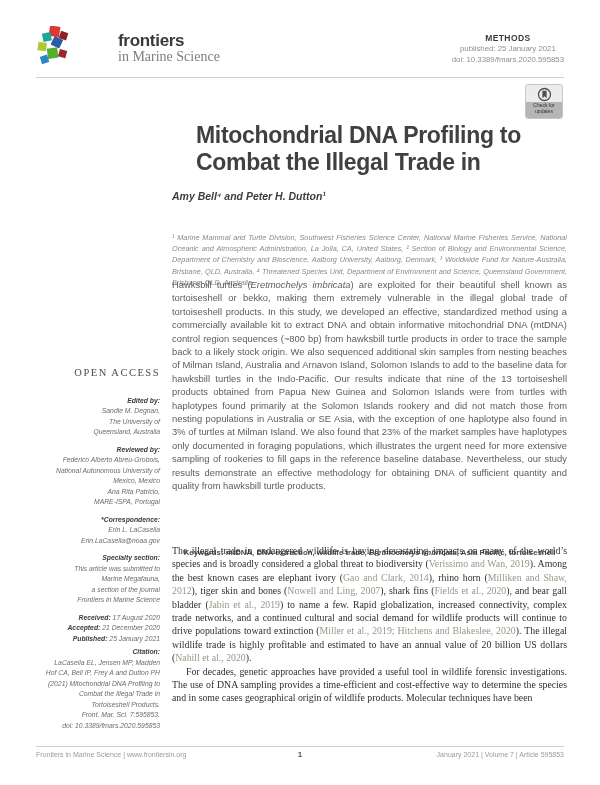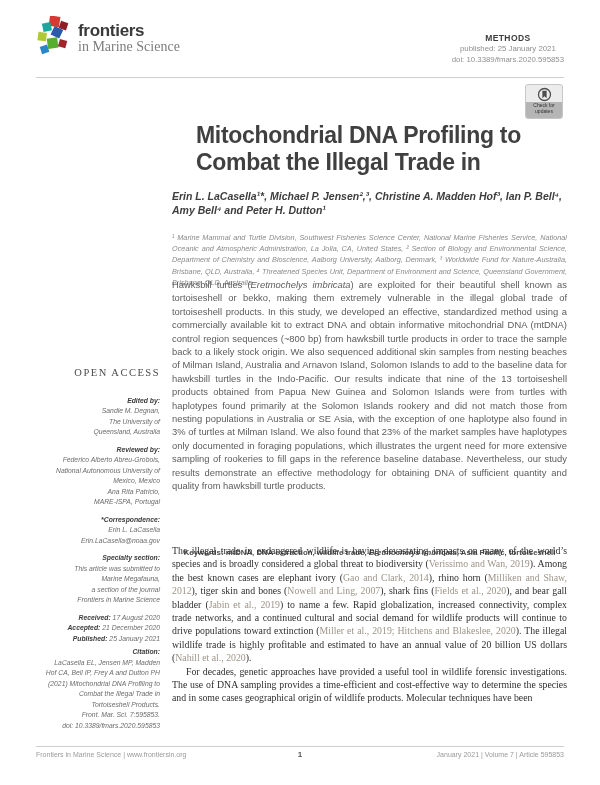--- a/index.html
+++ b/index.html
@@ -3,21 +3,21 @@
 <meta charset="utf-8">
 <style>
   html,body { margin:0; padding:0; background:#888; }
   .page {
     position:relative; width:600px; height:785px; margin:0 auto;
     background:#ffffff; overflow:hidden;
     font-family:"Liberation Sans","DejaVu Sans",sans-serif;
   }
 
   
-  .logo { position:absolute; left:36px; top:16px; display:flex; align-items:flex-start; }
+  .logo { position:absolute; left:36px; top:26px; display:flex; align-items:flex-start;gap:40px; }
   .logo-mark { width:38px; height:42px; }
   .wordmark { margin-left:4px; margin-top:6px; }
   .wm-brand { font-size:17px; font-weight:bold; color:#3a3a3a; letter-spacing:-0.3px; line-height:17px; }
   .wm-journal { font-family:Liberation Serif, serif; font-size:14px; color:#7d7d7d; line-height:16px; }
   .header-meta { position:absolute; right:36px; top:33px; text-align:center; }
   .article-type { font-size:8.5px; font-weight:bold; color:#3d3d3d; letter-spacing:0.4px; line-height:11px; }
   .pub-line { font-size:7.8px; color:#8f8f8f; line-height:10.5px; }
   .header-rule { position:absolute; left:36px; right:36px; top:77px; border-top:1px solid #cfcfcf; }
   .check-badge {
     position:absolute; right:37px; top:84px; width:36px; height:33px;
@@ -183,21 +183,20 @@
     </div>
   </aside>
 
   <main class="main-col">
     <h1 class="title">
       <div>Mitochondrial DNA Profiling to</div>
       <div>Combat the Illegal Trade in</div>
     </h1>
 
     <div class="authors">
-      <div>Erin L. LaCasella¹*, Michael P. Jensen²,³, Christine A. Madden Hof³, Ian P. Bell⁴,</div>
       <div>Amy Bell⁴ and Peter H. Dutton¹</div>
     </div>
 
     <div class="affiliations">¹ Marine Mammal and Turtle Division, Southwest Fisheries Science Center, National Marine Fisheries Service, National Oceanic and Atmospheric Administration, La Jolla, CA, United States, ² Section of Biology and Environmental Science, Department of Chemistry and Bioscience, Aalborg University, Aalborg, Denmark, ³ Worldwide Fund for Nature-Australia, Brisbane, QLD, Australia, ⁴ Threatened Species Unit, Department of Environment and Science, Queensland Government, Brisbane, QLD, Australia</div>
 
     <p class="abstract"><span>Hawksbill turtles (</span><span class="seg-i">Eretmochelys imbricata</span><span>) are exploited for their beautiful shell known as tortoiseshell or bekko, making them extremely vulnerable in the illegal global trade of tortoiseshell products. In this study, we developed an effective, standardized method using a commercially available kit to extract DNA and obtain informative mitochondrial DNA (mtDNA) control region sequences (~800 bp) from hawksbill turtle products in order to trace the sample back to a likely stock origin. We also sequenced additional skin samples from nesting beaches of Milman Island, Australia and Arnavon Island, Solomon Islands to add to the baseline data for hawksbill turtles in the Indo-Pacific. Our results indicate that nine of the 13 tortoiseshell products obtained from Papua New Guinea and Solomon Islands were from turtles with haplotypes found primarily at the Solomon Islands rookery and did not match those from nesting populations in Australia or SE Asia, with the exception of one haplotype also found in 3% of turtles at Milman Island. We also found that 23% of the market samples have haplotypes only documented in foraging populations, which illustrates the urgent need for more extensive sampling of rookeries to fill gaps in the reference baseline database. Nevertheless, our study results demonstrate an effective methodology for obtaining DNA of sufficient quantity and quality from hawksbill turtle products.</span></p>
 
     <div class="keywords"><span>Keywords: mtDNA, DNA extraction, wildlife trade, </span><span class="seg-i">Eretmochelys imbricata</span><span>, Asia Pacific, tortoiseshell</span></div>
 
     <div class="intro-block">

